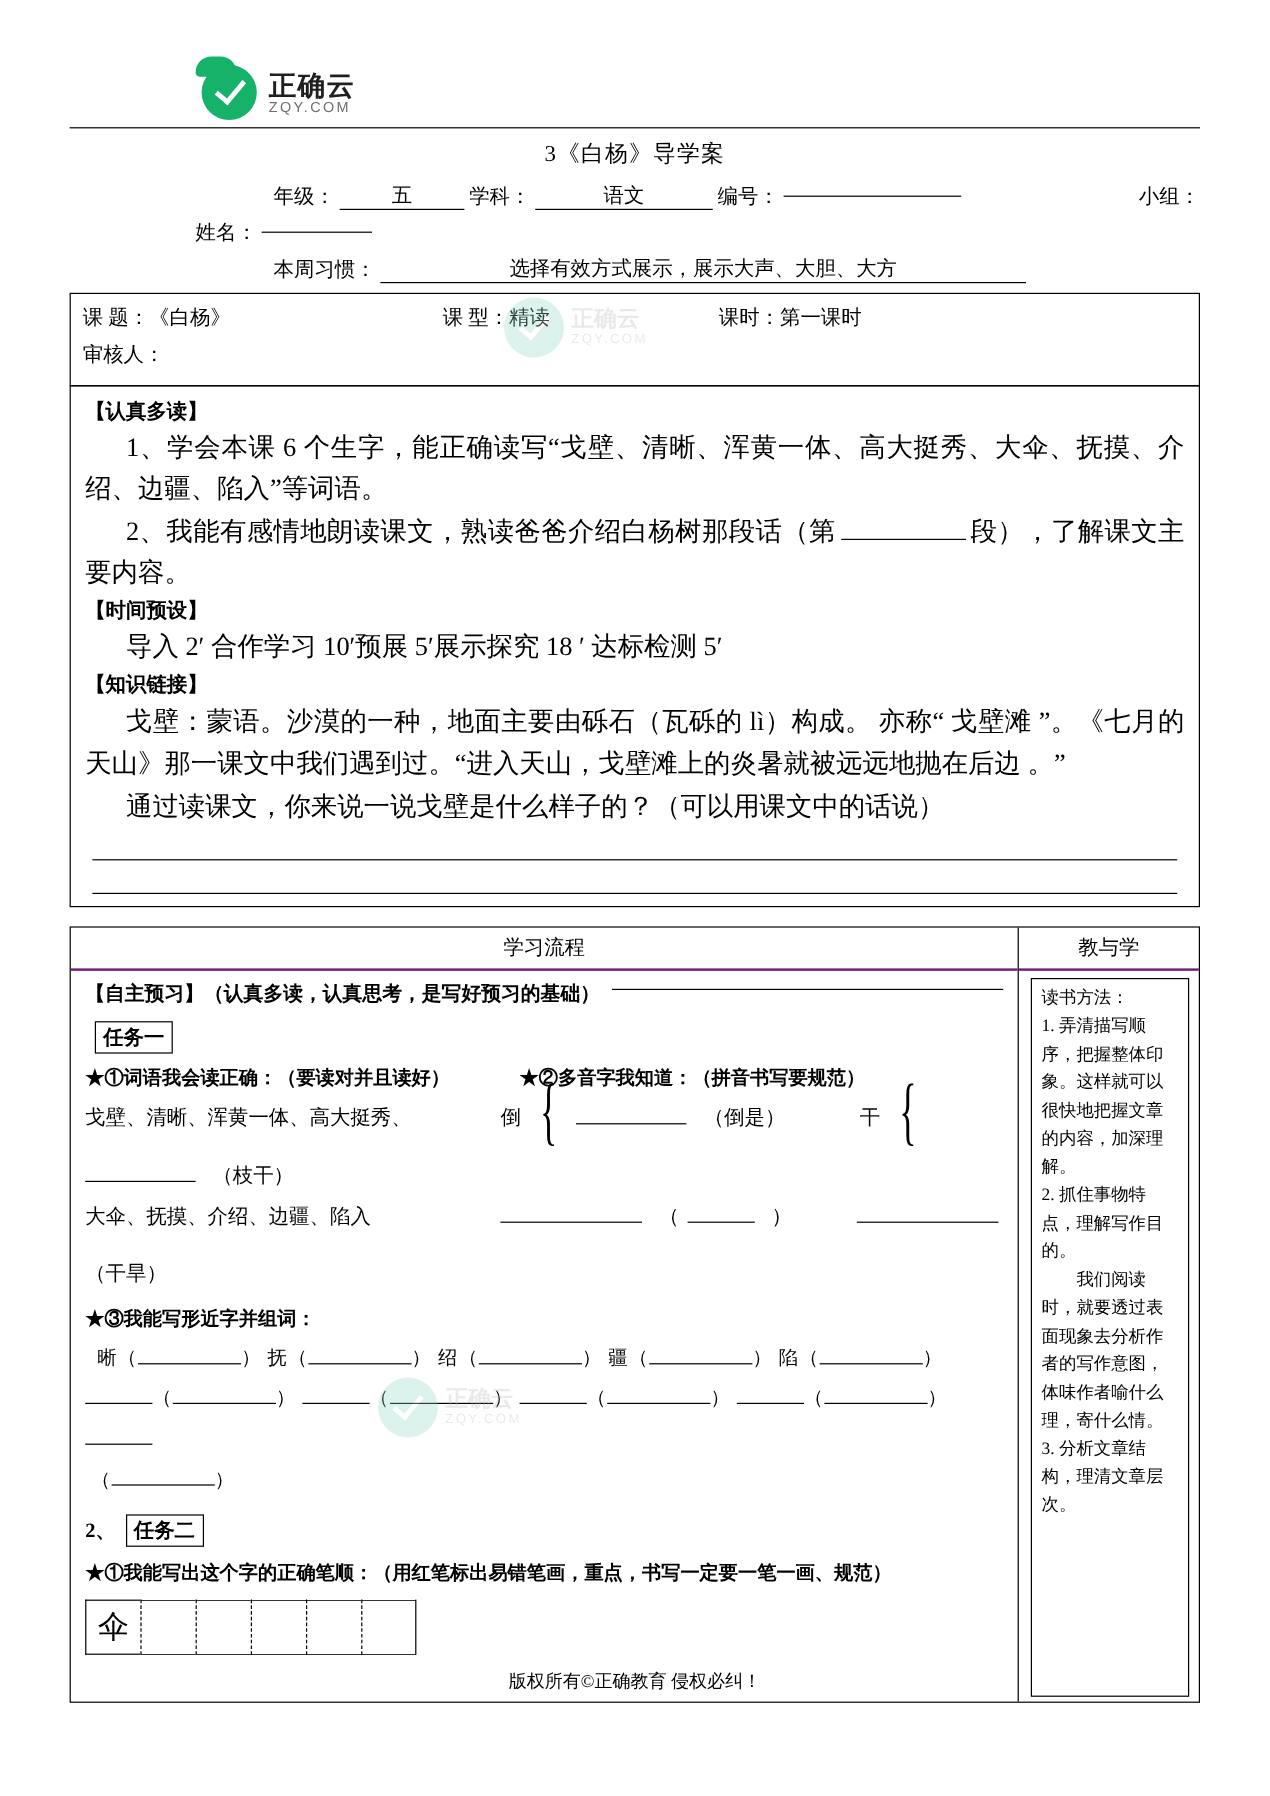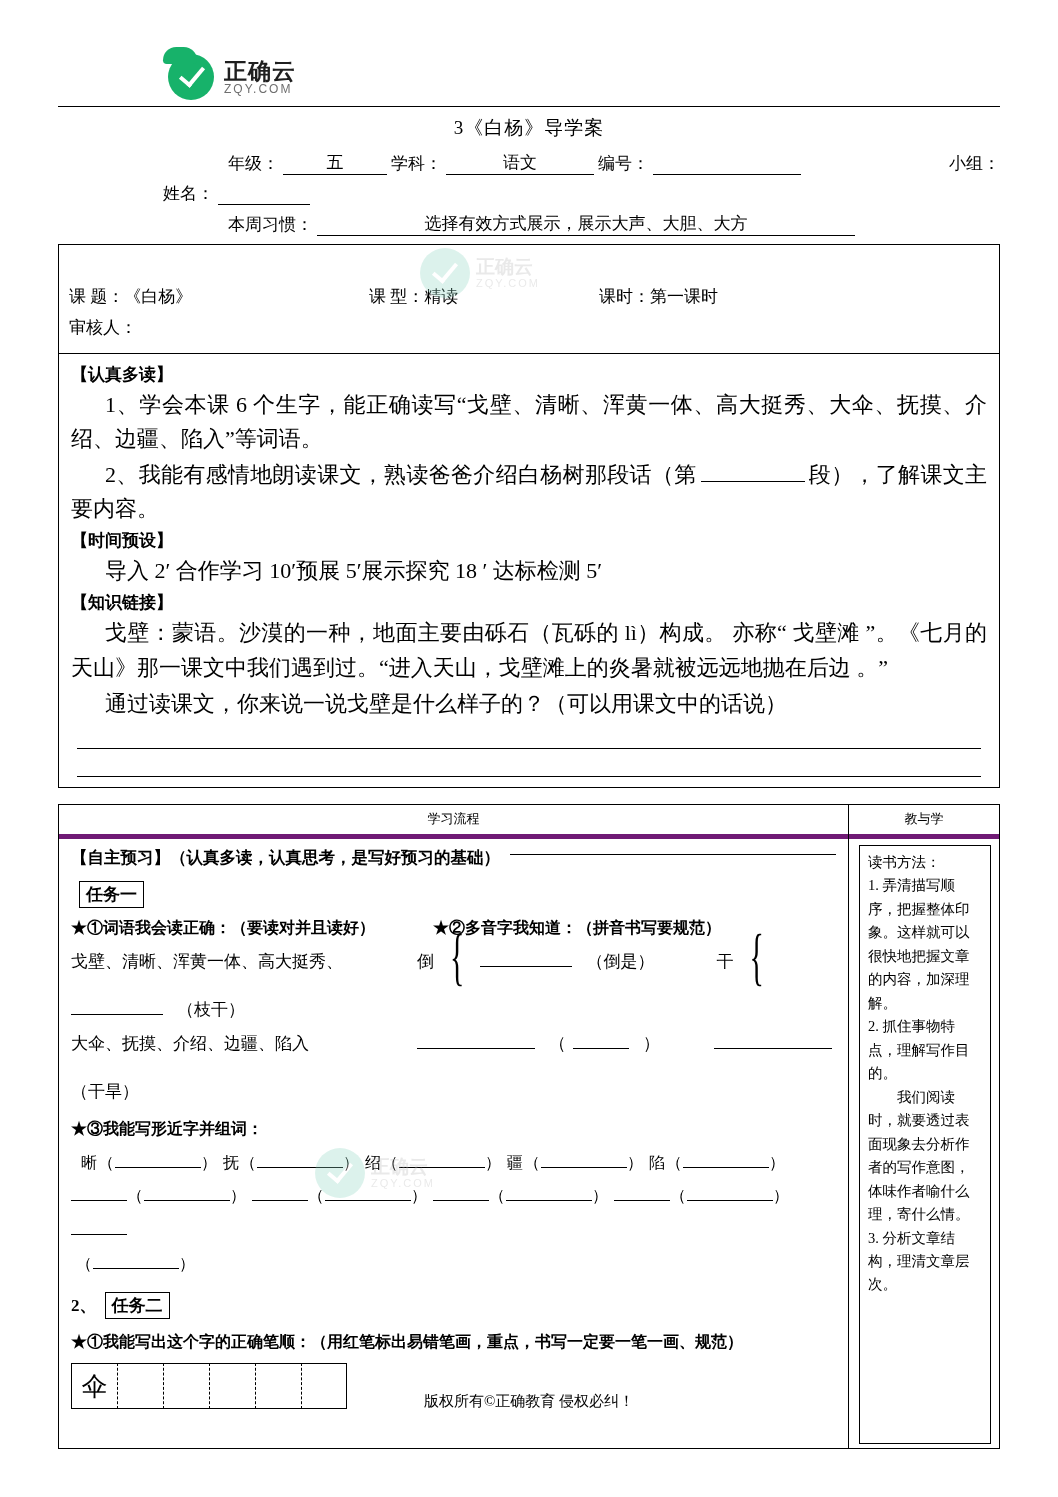--- a/index.html
+++ b/index.html
@@ -83,21 +83,21 @@
   .doc-title {
     text-align: center;
     font-size: 19px;
     margin: 4px 0 10px 0;
     letter-spacing: 1px;
   }
   .meta-line {
     font-size: 17px;
     margin: 0 0 7px 0;
     display: flex;
-    align-items: flex-end;
+    align-items: center;
     padding-left: 170px;
   }
   .meta-line.indent2 { padding-left: 105px; }
   .fill {
     display: inline-block;
     border-bottom: 1px solid #000;
     text-align: center;
     margin: 0 4px;
   }
   .w100 { width: 104px; }
@@ -116,21 +116,21 @@
     margin-top: 8px;
   }
   .row-a {
     font-size: 17px;
     display: flex;
     align-items: flex-end;
     margin-bottom: 8px;
   }
   .row-a .c1 { width: 300px; }
   .row-a .c2 { width: 230px; }
-  .row-a .c3 { width: 220px; margin-top: 32px; }
+  .row-a .c3 { width: 220px; }
 
   .box-b {
     padding: 6px 12px 10px 12px;
     margin-top: -1px;
   }
   .sect-h {
     font-size: 17px;
     font-weight: bold;
     margin: 3px 0 2px 0;
   }
@@ -158,23 +158,23 @@
     width: 790px;
     box-sizing: border-box;
     border-right: 1px solid #000;
   }
   .lower-right {
     flex: 1;
     box-sizing: border-box;
   }
   .col-head {
     text-align: center;
-    font-size: 13px;
+    font-size: 17px;
     padding: 5px 0 6px 0;
-    border-bottom: 5px solid #701a75;
+    border-bottom: 2px solid #701a75;
   }
   .left-body { padding: 8px 12px 10px 12px; }
   .right-body {
     padding: 6px 8px 4px 10px;
     font-size: 14.5px;
     line-height: 1.62;
     font-family: "Liberation Serif", serif;
   }
   .right-inner {
     border: 1px solid #000;

